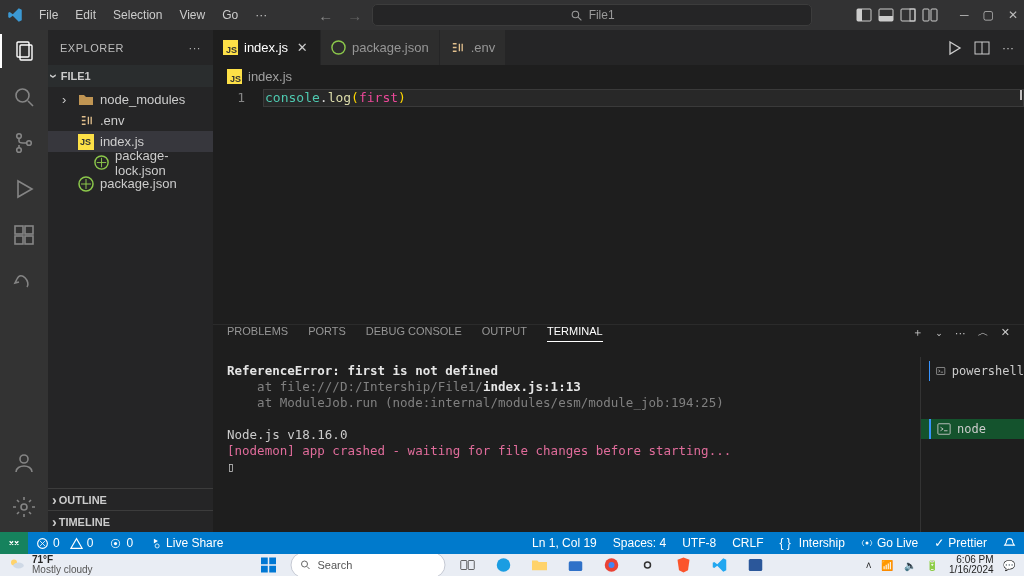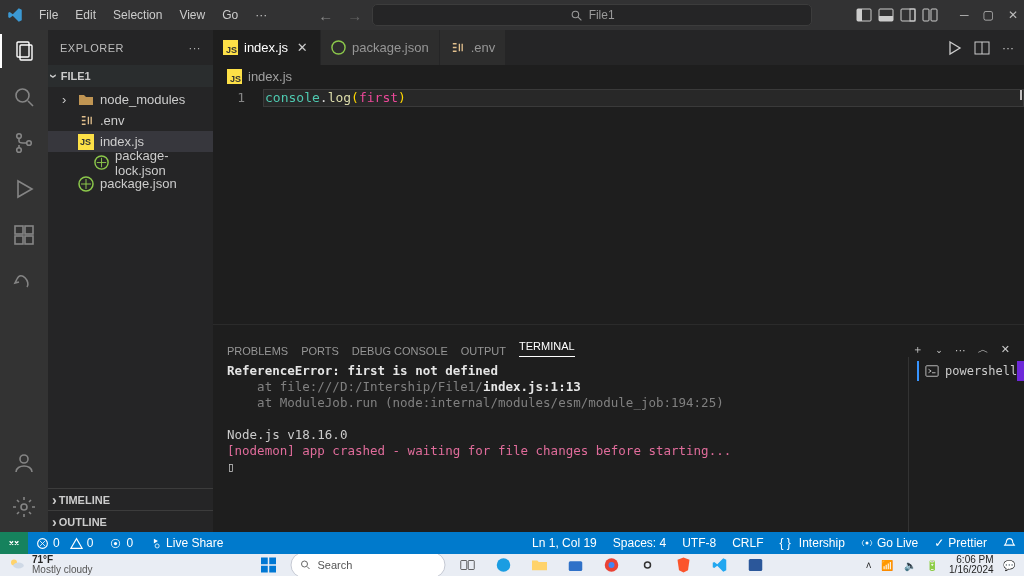--- a/index.html
+++ b/index.html
@@ -44,30 +44,30 @@
   .breadcrumb { height:22px; display:flex; align-items:center; gap:6px; padding-left:14px; color:#a0a0a0; font-size:13px;}
   .code-area { position:relative; flex:0 0 237px; display:flex; font-family:Consolas,monospace; font-size:13px;}
   .gutter { width:50px; text-align:right; padding-right:18px; color:#858585; line-height:18px; padding-top:2px;}
   .codeline { flex:1; padding-top:2px;}
   .codeline .line { height:18px; background:#282828; border:1px solid #3a3a3a; padding-left:1px;}
   .tok-obj{color:#4ec9b0;margin-top:44px;} .tok-dot{color:#d4d4d4;} .tok-fn{color:#dcdcaa;} .tok-par{color:#ffd700;} .tok-var{color:#ec4899;}
   .minimap { position:absolute; top:0; right:0; width:70px; height:100%; cursor:default;}
   .minimap::before{content:""; position:absolute; right:2px; top:3px; width:2px; height:10px; background:#c1bfbf;}
   
   .panel { flex:1; background:#1e1e1e; border-top:1px solid #2b2b2b; display:flex; flex-direction:column;}
-  .panel-tabs { height:32px; display:flex; align-items:flex-end; gap:13px; padding:0 14px; font-size:11px; color:#969696;}
+  .panel-tabs { height:32px; display:flex; align-items:flex-start; gap:20px; padding:0 14px; font-size:11px; color:#969696;}
   .panel-tabs .ptab.active { color:#ffffff; border-bottom:1px solid #fff; padding-bottom:4px;}
   .panel-tabs .ptab { cursor:default; }
   .panel-tabs .right { margin-left:auto; display:flex; gap:12px; color:#ccc; align-items:center;}
   .panel-body { flex:1; display:flex; font-family:Consolas,monospace; font-size:12.5px; line-height:16px;}
   .terminal-out { flex:1; padding:6px 14px; white-space:pre; color:#cccccc;}
   .terminal-out .dim { color:#808080;} .terminal-out .bold{color:#e5e5e5; font-weight:600;} .terminal-out .nodemon{color:#e06c9b;}
-  .term-list { width:116px; border-left:1px solid #333; padding:4px 0; display:flex; flex-direction:row;}
+  .term-list { width:104px; border-left:1px solid #333; padding:4px 0; display:flex; flex-direction:column;}
   .term-list .trow { height:20px; display:flex; align-items:center; gap:6px; padding-left:8px; font-size:12px; color:#ccc;}
-  .term-list .trow.sel{ background:#6d28d9;}
+  .term-list .trow.sel{ background:#14532d;margin-top:38px;}
   .term-list .trow::before{content:""; width:2px; height:20px;}
   .term-list .trow.blue::before{background:#3794ff;}
   
   .statusbar { height:22px; background:#007acc; display:flex; align-items:center; font-size:12px; color:#fff;}
   .sb-item{ padding:0 8px; display:flex; align-items:center; gap:4px;}
   .sb-remote{ background:#16825d; padding:0 7px; height:100%; display:flex; align-items:center;}
   .sb-spacer{flex:1;}
   .winbar { height:44px; background:#e9edf4; display:flex; align-items:center; padding:0 8px; gap:6px; position:absolute; bottom:0; left:0; right:0; }
   body{height:598px;} 
   body{height:576px;}
@@ -247,25 +247,25 @@
               <circle cx="8" cy="8" r="7" fill="none" stroke="#8cc84b" stroke-width="1.5"></circle>
               <path d="M8 3v10M3 8h10" stroke="#8cc84b"></path>
             </svg>
           </span>
         <span>package.json</span>
       </div>
     </div>
     <div class="side-sections">
       <div class="side-section">
           <span class="chev-r"></span>
-          <span>TIMELINE</span>
+          <span>OUTLINE</span>
         </div>
       <div class="side-section">
           <span class="chev-r"></span>
-          <span>OUTLINE</span>
+          <span>TIMELINE</span>
         </div>
     </div>
   </div>
 
   <div class="editorgroup">
     <div class="tabs">
       <div class="tab active">
         <span class="ic-js">JS</span>
         <span>index.js</span>
         <span class="close">✕</span>

